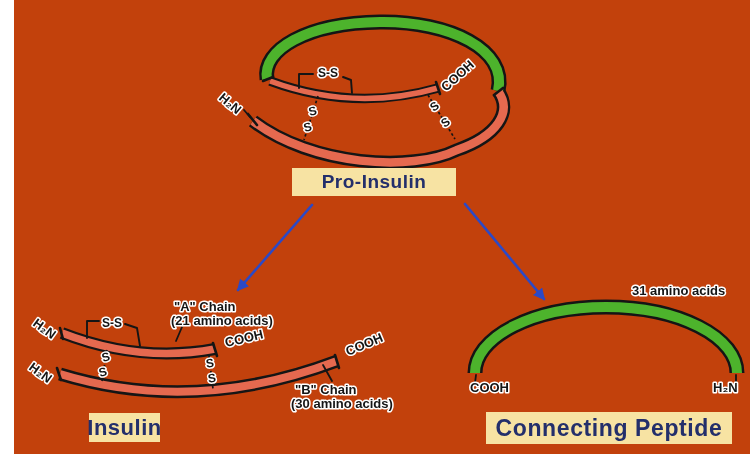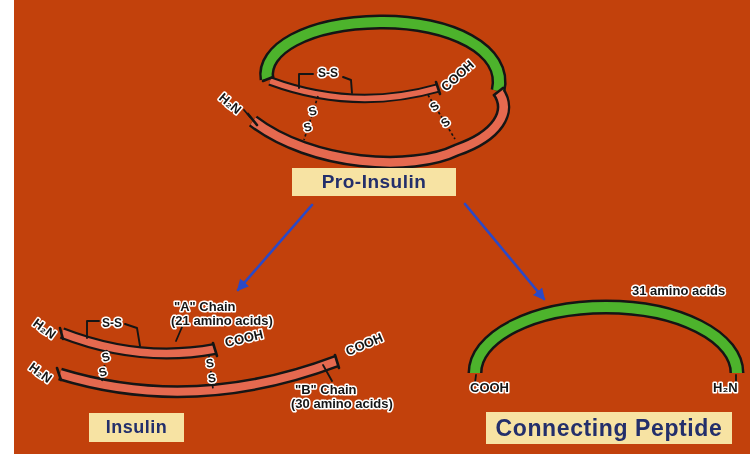--- a/index.html
+++ b/index.html
@@ -20,21 +20,21 @@
   .cap{stroke:#151515;stroke-width:2.6;stroke-linecap:round;}
   .bond{fill:none;stroke:#151515;stroke-width:1.9;stroke-linecap:round;stroke-linejoin:round;}
   .bond-dash{fill:none;stroke:#151515;stroke-width:1.7;stroke-dasharray:2.6 2.4;}
   .pointer{stroke:#151515;stroke-width:1.8;stroke-linecap:round;}
   .arrow{stroke:#2b49c7;stroke-width:2.6;stroke-linecap:round;}
   .label-box{
     position:absolute;background:#f7e3a3;color:#232f6b;font-weight:bold;
     display:flex;align-items:center;justify-content:center;white-space:nowrap;
   }
   .box-pro{left:278px;top:168px;width:164px;height:28px;font-size:19px;letter-spacing:.5px;}
-  .box-insulin{left:75px;top:413px;width:95px;height:29px;font-size:18px;letter-spacing:.5px;}
+  .box-insulin{left:75px;top:413px;width:71px;height:29px;font-size:22px;letter-spacing:.5px;}
   .box-cp{left:472px;top:412px;width:246px;height:32px;font-size:23px;letter-spacing:.6px;}
   .t13{font-size:13px;}
   .t12{font-size:12px;}
 </style>
 </head>
 <body>
 
 <div class="stage">
 
   <svg width="750" height="454" viewBox="0 0 750 454">

